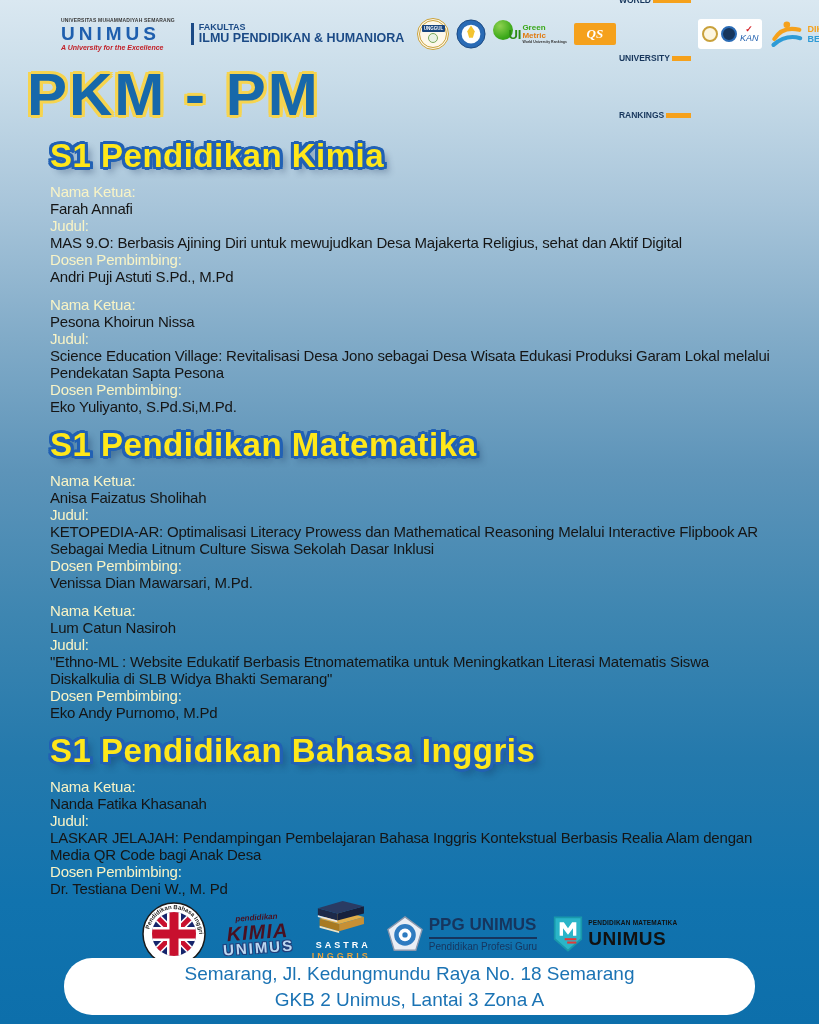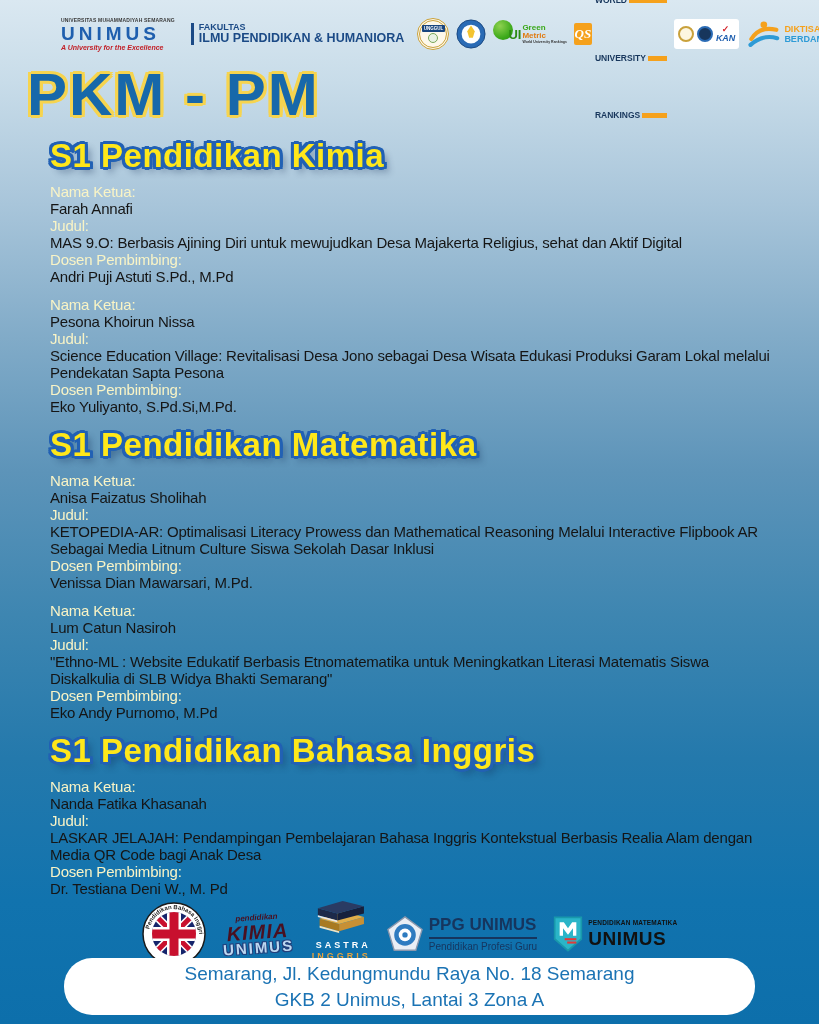--- a/index.html
+++ b/index.html
@@ -29,35 +29,35 @@
   .gm { display:flex; align-items:center; gap:1px; flex:none; }
   .gm-circle { width:20px; height:20px; border-radius:50%; flex:none;
     background:radial-gradient(circle at 35% 30%, #8ed14f, #3aa819 65%, #2d8b12); margin-right:-6px; margin-top:-8px; }
   .gm-ui { font-size:13px; font-weight:bold; color:#2d8b12; }
   .gm-col { line-height:1; }
   .gm-green { font-size:8px; font-weight:bold; color:#3aa819; }
   .gm-metric { font-size:8px; font-weight:bold; color:#e07b12; }
   .gm-sub { font-size:3.5px; color:#333; font-weight:bold; margin-top:1px; }
 
   .qs { display:flex; align-items:center; gap:3px; flex:none; }
-  .qs-box { width:18px; height:22px; background:#f5a11c; border-radius:2px; color:#fff;
+  .qs-box { width:42px; height:22px; background:#f5a11c; border-radius:2px; color:#fff;
     font-family:"Liberation Serif", serif; font-style:italic; font-weight:bold; font-size:13px;
     display:flex; align-items:center; justify-content:center; flex:none; }
   .qs-lines { display:flex; flex-direction:column; gap:1px; width:72px; }
   .qs-row { display:flex; align-items:center; gap:2px;margin-top:48px; }
   .qs-row span { font-size:8.5px; font-weight:bold; color:#17365c; line-height:1; white-space:nowrap; }
   .qs-bar { height:5px; background:#f5a11c; flex:1; }
 
   .iso-box { background:#fff; border-radius:3px; height:30px; padding:2px 4px;
     display:flex; align-items:center; gap:3px; flex:none; }
   .iso-c1 { width:16px; height:16px; border-radius:50%; border:2px solid #c9a13b; background:#fdf6e0; }
   .iso-c2 { width:16px; height:16px; border-radius:50%; background:#17365c; border:2px solid #2a6bb5; }
   .kan { display:flex; flex-direction:column; align-items:center; line-height:1; }
   .kan-mark { color:#d42027; font-size:9px; font-weight:bold; }
-  .kan-text { color:#1f5fae; font-size:9px; font-weight:bold; font-style:italic; }
+  .kan-text { color:#1f5fae; font-size:9px; font-weight:normal; font-style:italic; }
 
   .dikti { display:flex; align-items:center; gap:4px; flex:none; }
   .dikti-col { line-height:1.15; }
   .dikti-1 { font-size:9px; font-weight:bold; color:#f5a11c; }
   .dikti-2 { font-size:9px; font-weight:bold; color:#2e9bd6; }
 
   .kem-circle { flex:none; }
 
   
   .title { margin-top:60px; text-align:left; font-size:60px; font-weight:bold; color:#1768aa;

